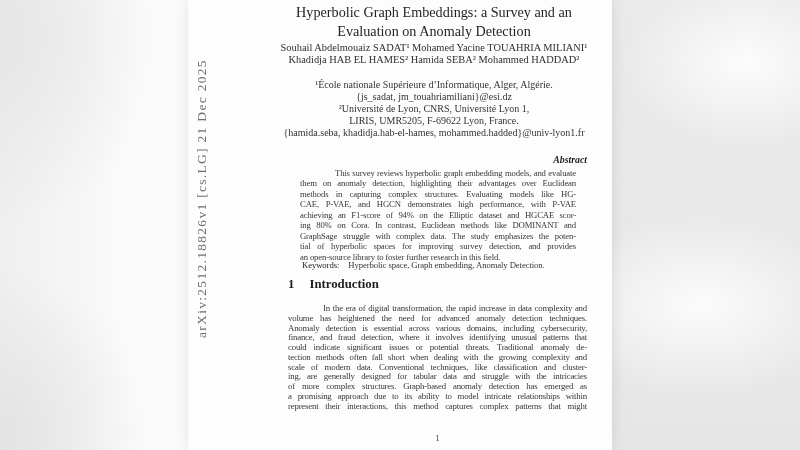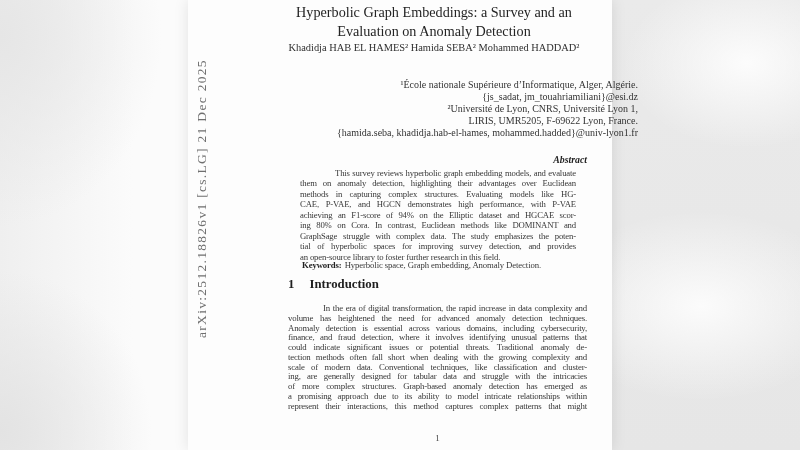--- a/index.html
+++ b/index.html
@@ -37,35 +37,35 @@
   .paper-title {
     position:absolute; top:3px; left:96px; width:300px;
     font-size:14.2px; line-height:19px; text-align:center; color:#242424;
   }
   .paper-authors {
     position:absolute; top:42px; left:66px; width:360px;
     font-size:10.4px; line-height:12.2px; text-align:center; color:#2e2e2e;
   }
   .paper-affils {
     position:absolute; top:79px; left:42px; width:408px;
-    font-size:10px; line-height:12px; text-align:right; color:#333;
+    font-size:10px; line-height:12px; text-align:center; color:#333;
   }
   .abstract-heading {
     position:absolute; top:154px; left:100px; width:299px;
     text-align:right; font-weight:bold; font-size:9.8px; color:#222;font-style:italic;
   }
   .abstract-body {
     position:absolute; top:168px; left:112px; width:276px;
     font-size:8.7px; line-height:10.45px; letter-spacing:-0.15px;
   }
   .keywords-line {
     position:absolute; top:260px; left:114px; width:276px;
     font-size:8.7px; letter-spacing:-0.1px;
   }
-  .keywords-line .kw-label { font-weight:bold; margin-right:3px; color:#222; }
+  .keywords-line .kw-label { font-weight:normal; margin-right:9px; color:#222; }
   .section-heading {
     position:absolute; top:277px; left:100px; width:299px;
     font-size:12.8px; font-weight:bold; color:#1f1f1f;
   }
   .section-heading .sec-num { margin-right:15px; }
   .intro-body {
     position:absolute; top:304px; left:100px; width:299px;
     font-size:8.8px; line-height:9.78px; letter-spacing:-0.2px;
   }
   .page-number {
@@ -85,20 +85,21 @@
 <div class="sheet">
 
   <div class="arxiv-stamp">arXiv:2512.18826v1  [cs.LG]  21 Dec 2025</div>
 
   <div class="paper-title lines-just">
     <div style="text-align:right;text-align-last:center;">Hyperbolic Graph Embeddings: a Survey and an</div>
     <div style="text-align-last:center;">Evaluation on Anomaly Detection</div>
   </div>
 
   <div class="paper-authors">
+      <div>Souhail Abdelmouaiz SADAT¹ Mohamed Yacine TOUAHRIA MILIANI¹</div>
       <div>Khadidja HAB EL HAMES² Hamida SEBA² Mohammed HADDAD²</div>
     </div>
 
   <div class="paper-affils">
       <div>¹École nationale Supérieure d’Informatique, Alger, Algérie.</div>
       <div>{js_sadat, jm_touahriamiliani}@esi.dz</div>
       <div>²Université de Lyon, CNRS, Université Lyon 1,</div>
       <div>LIRIS, UMR5205, F-69622 Lyon, France.</div>
       <div>{hamida.seba, khadidja.hab-el-hames, mohammed.hadded}@univ-lyon1.fr</div>
     </div>

